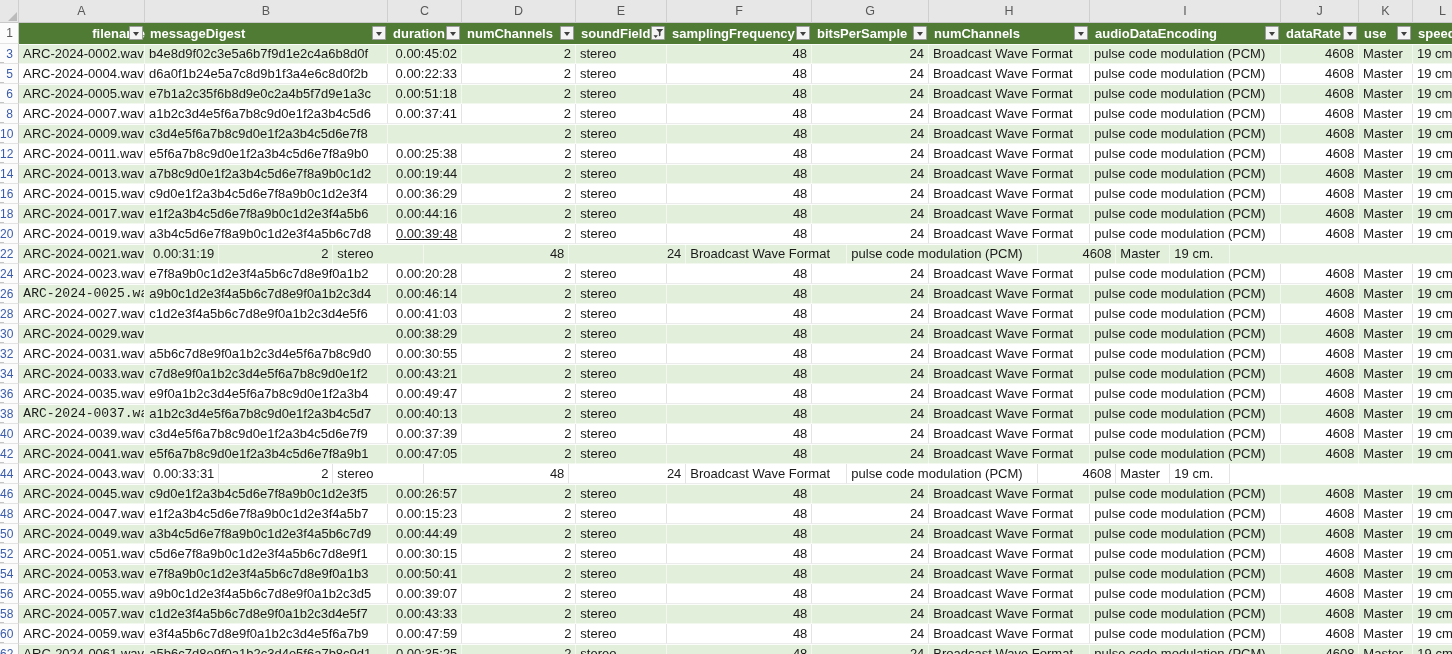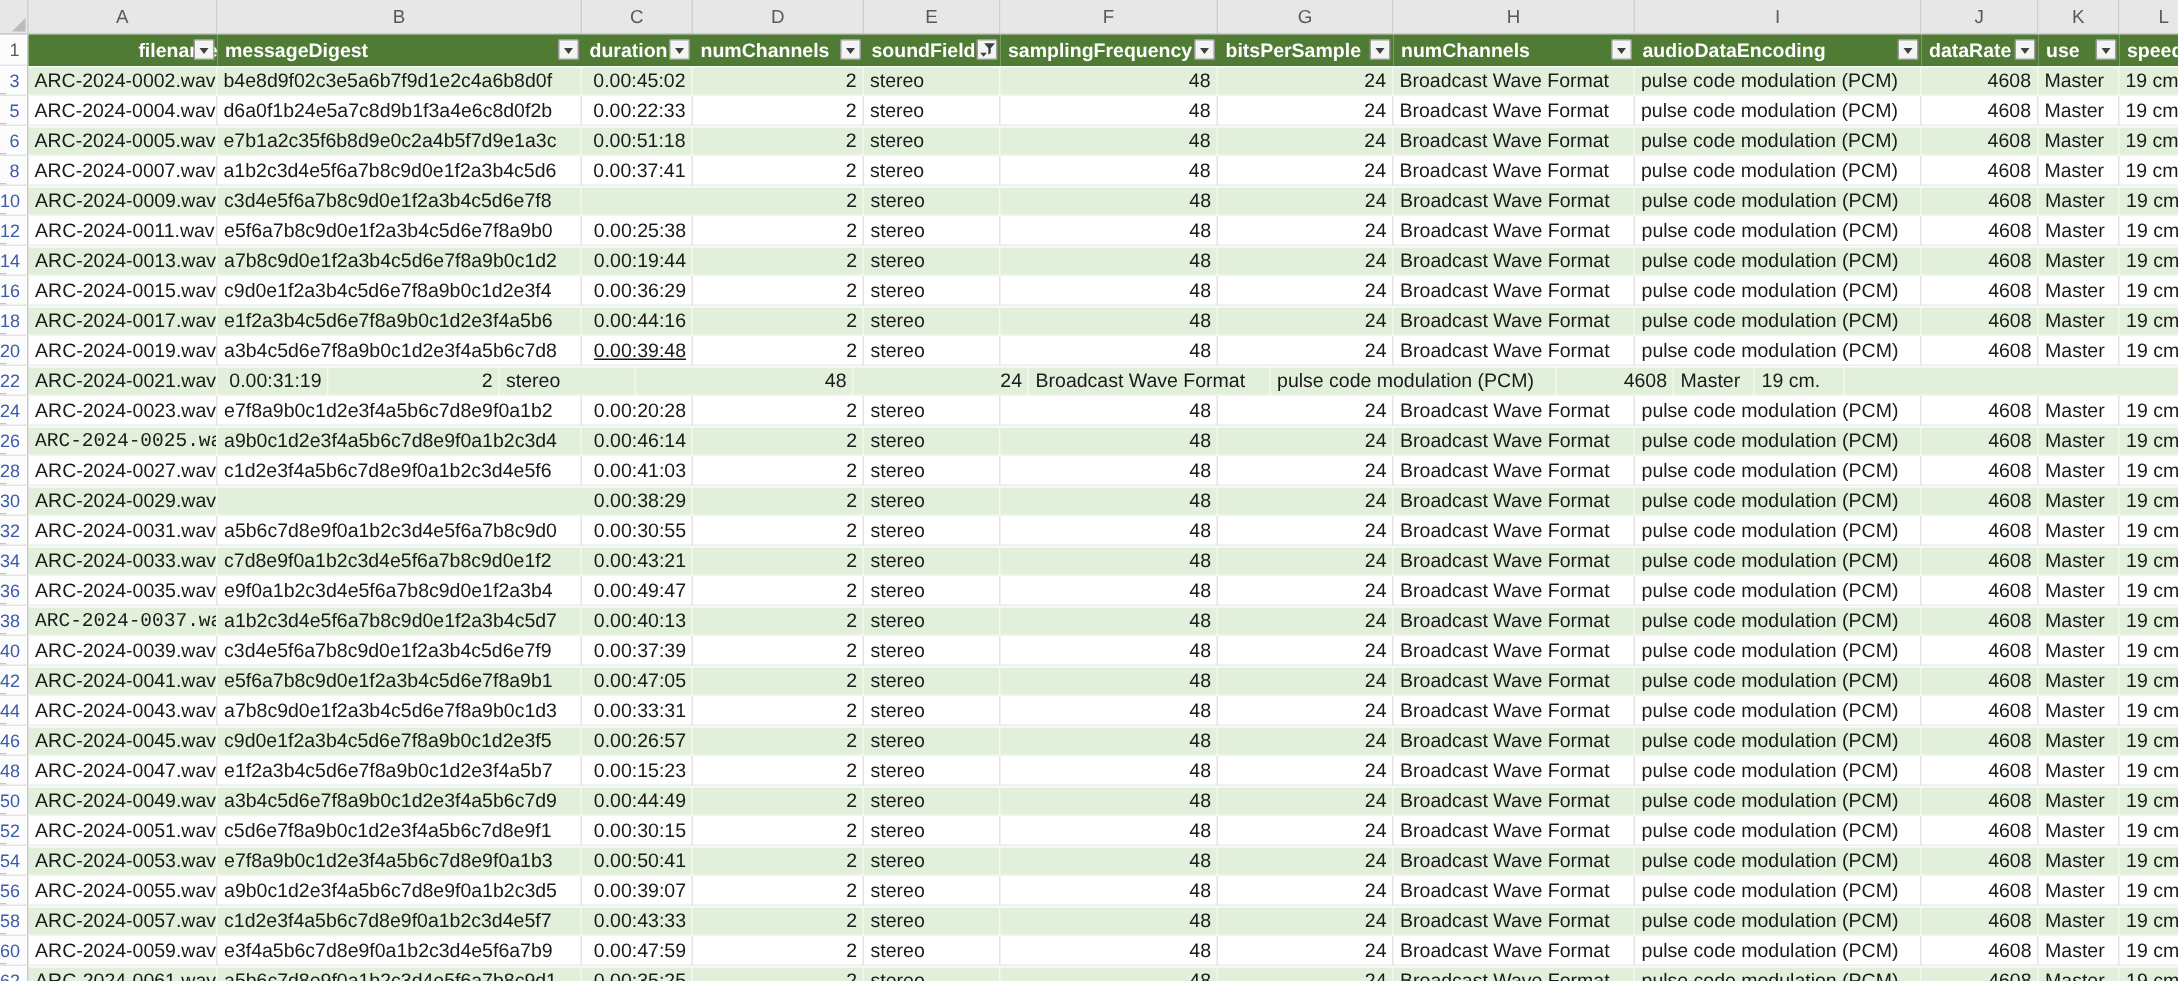--- a/index.html
+++ b/index.html
@@ -414,21 +414,20 @@
         <div class="cell num" style="flex-basis: 117px;">24</div>
         <div class="cell" style="flex-basis: 161px;">Broadcast Wave Format</div>
         <div class="cell" style="flex-basis: 191px;">pulse code modulation (PCM)</div>
         <div class="cell num" style="flex-basis: 78px;">4608</div>
         <div class="cell" style="flex-basis: 54px;">Master</div>
         <div class="cell" style="flex-basis: 60px;">19 cm.</div>
       </div>
       <div class="row plain">
         <div class="gut">44</div>
         <div class="cell" style="flex-basis: 126px;">ARC-2024-0043.wav</div>
-        <div class="cell" style="flex-basis: 243px;">a7b8c9d0e1f2a3b4c5d6e7f8a9b0c1d3</div>
         <div class="cell num" style="flex-basis: 74px;">0.00:33:31</div>
         <div class="cell num" style="flex-basis: 114px;">2</div>
         <div class="cell" style="flex-basis: 91px;">stereo</div>
         <div class="cell num" style="flex-basis: 145px;">48</div>
         <div class="cell num" style="flex-basis: 117px;">24</div>
         <div class="cell" style="flex-basis: 161px;">Broadcast Wave Format</div>
         <div class="cell" style="flex-basis: 191px;">pulse code modulation (PCM)</div>
         <div class="cell num" style="flex-basis: 78px;">4608</div>
         <div class="cell" style="flex-basis: 54px;">Master</div>
         <div class="cell" style="flex-basis: 60px;">19 cm.</div>

